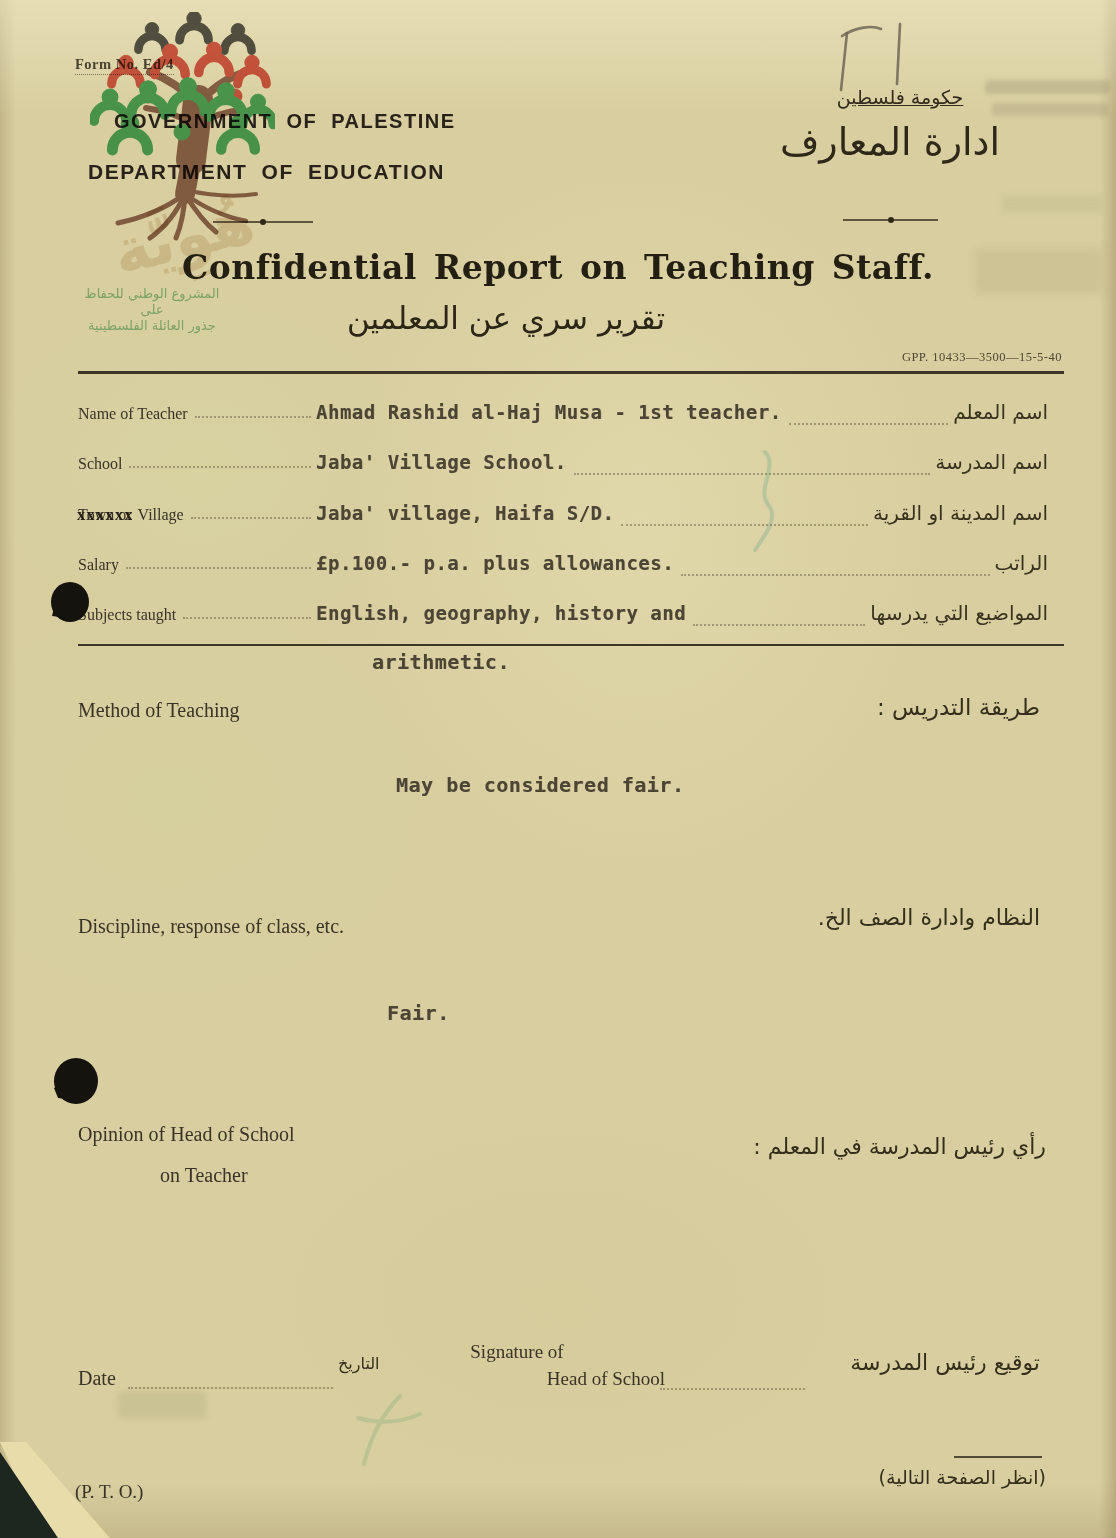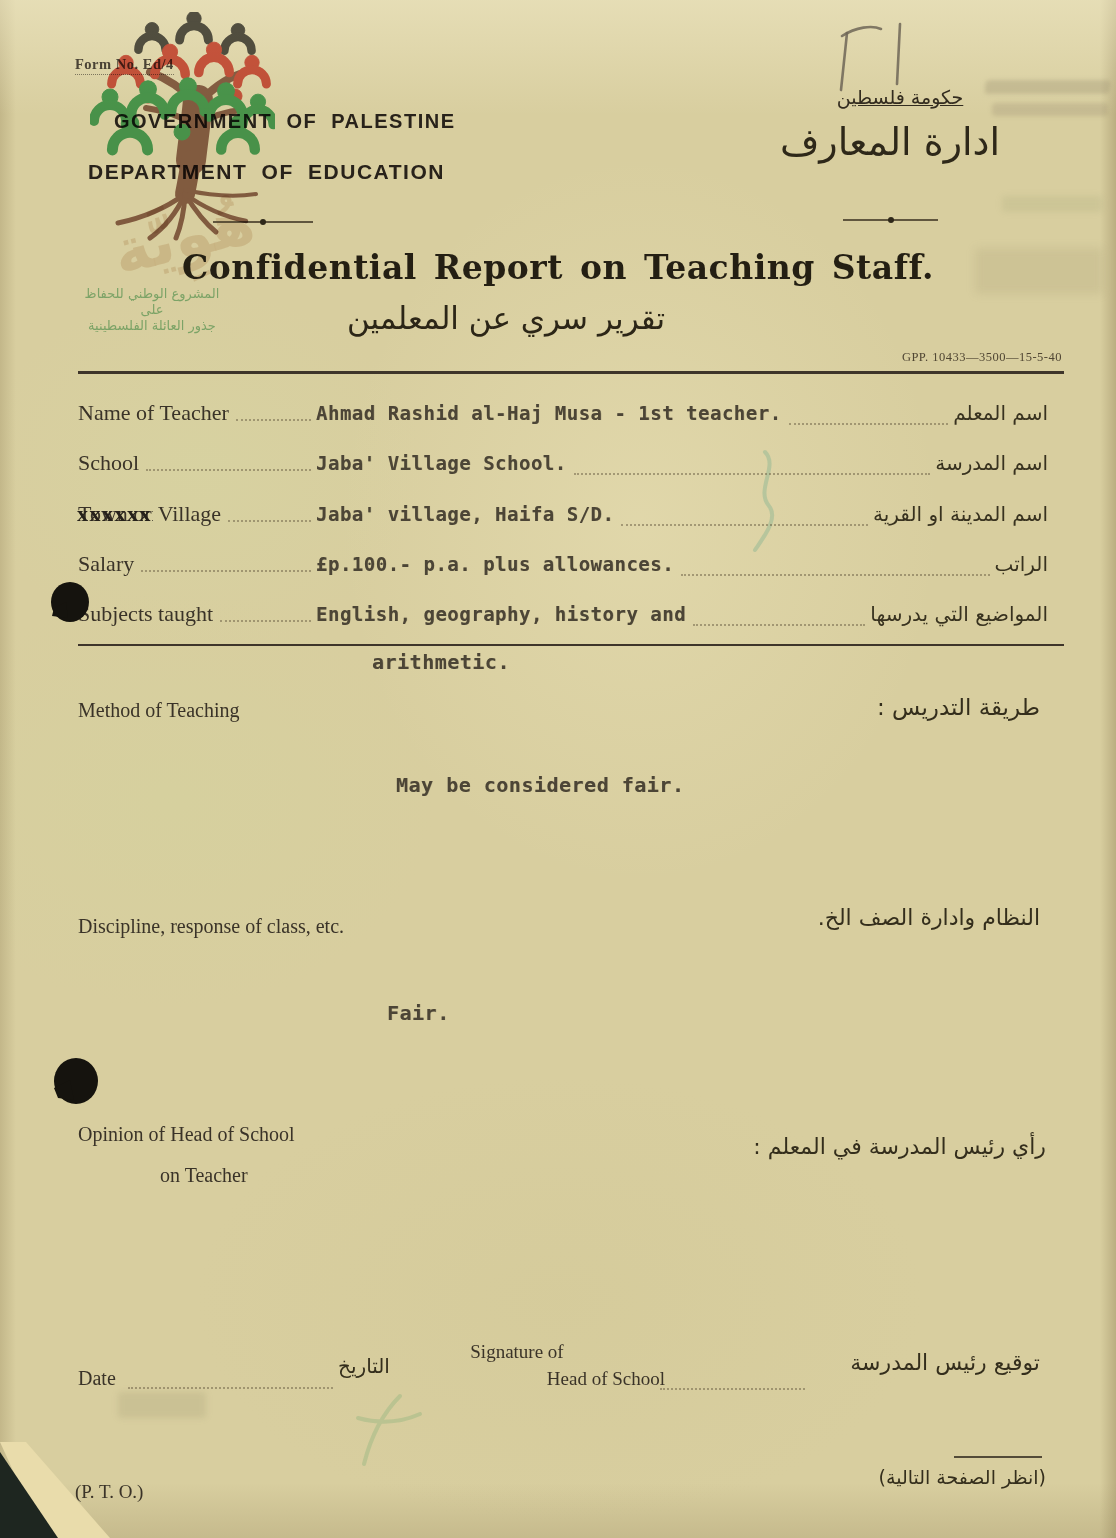--- a/index.html
+++ b/index.html
@@ -37,21 +37,21 @@
   .title-en{left:0; top:248px; width:1116px; text-align:center; font-family:"DejaVu Serif",serif;
             font-weight:bold; font-size:33px; color:#241f13; letter-spacing:.5px; word-spacing:5px; z-index:2;}
   .title-ar{left:0; top:300px; width:1012px; text-align:center; font-family:"DejaVu Sans",sans-serif;
             font-size:31px; color:#2c2617; z-index:2;}
   .gpp{right:54px; top:350px; font-size:12.5px; color:#504633; letter-spacing:.5px; z-index:2;}
   .rule{left:78px; width:986px; background:#3e352a; z-index:2;}
   .rule1{top:371px; height:3px;}
   .rule2{top:644px; height:2px;}
   
   .field-row{position:absolute; left:78px; width:970px; height:30px; display:flex; align-items:baseline; z-index:2;}
-  .lbl{font-size:22px; color:#3a3328; white-space:nowrap;text-align:center;}
+  .lbl{font-size:16px; color:#3a3328; white-space:nowrap;text-align:center;}
   .c1{flex:0 0 238px; display:flex; align-items:baseline;}
   .fill{flex:1; border-bottom:2px dotted rgba(104,92,66,.5); align-self:flex-end; margin:0 5px 5px 7px; min-width:8px;}
   .val{font-family:"DejaVu Sans Mono", monospace; font-weight:700; font-size:19px; color:#4c4536;
        white-space:nowrap; letter-spacing:.5px; text-shadow:.4px .4px 0 rgba(70,64,50,.35);}
   .arlbl{direction:rtl; font-family:"DejaVu Sans",sans-serif; font-size:20px; color:#38321f; white-space:nowrap;}
   .struck-wrap{position:relative; display:inline-block; margin-right:6px;}
   .xover{position:absolute; left:-1px; top:0; font-weight:bold; color:#26211a; letter-spacing:1.5px; overflow:hidden; width:103%;}
   .typed{font-family:"DejaVu Sans Mono", monospace; font-weight:700; font-size:20px; color:#4c4536;
          letter-spacing:.5px; text-shadow:.4px .4px 0 rgba(70,64,50,.35); z-index:2;}
   .sec-lbl{font-size:20px; color:#3a3328; z-index:2;}
@@ -179,21 +179,21 @@
   <div class="abs sec-lbl" style="left:78px;top:915px;">Discipline, response of class, etc.</div>
   <div class="abs sec-ar" style="right:76px;top:905px;font-size:22px;">النظام وادارة الصف الخ.</div>
   <div class="abs typed" style="left:387px;top:1001px;">Fair.</div>
 
   <div class="abs sec-lbl" style="left:78px;top:1123px;">Opinion of Head of School</div>
   <div class="abs sec-lbl" style="left:160px;top:1151px;margin-top:13px;">on Teacher</div>
   <div class="abs sec-ar" style="right:70px;top:1134px;font-size:22px;">رأي رئيس المدرسة في المعلم :</div>
 
   <div class="abs foot-serif" style="left:78px;top:1367px;font-size:20px;">Date</div>
   <div class="abs dotted" style="left:128px;top:1369px;width:205px;height:18px;"></div>
-  <div class="abs sec-ar" style="left:338px;top:1354px;font-size:20px;text-align:center;">التاريخ</div>
+  <div class="abs sec-ar" style="left:338px;top:1354px;font-size:16px;text-align:center;">التاريخ</div>
 
   <div class="abs foot-serif" style="left:417px;top:1341px;width:200px;text-align:center;">Signature of</div>
   <div class="abs foot-serif" style="left:455px;top:1368px;width:210px;text-align:right;">Head of School</div>
   <div class="abs dotted" style="left:660px;top:1370px;width:145px;height:18px;"></div>
   <div class="abs sec-ar" style="right:76px;top:1350px;font-size:22px;">توقيع رئيس المدرسة</div>
 
   <div class="abs seenext-line"></div>
   <div class="abs sec-ar" style="right:70px;top:1466px;font-size:19px;">(انظر الصفحة التالية)</div>
   <div class="abs foot-serif" style="left:75px;top:1481px;">(P. T. O.)</div>
 

